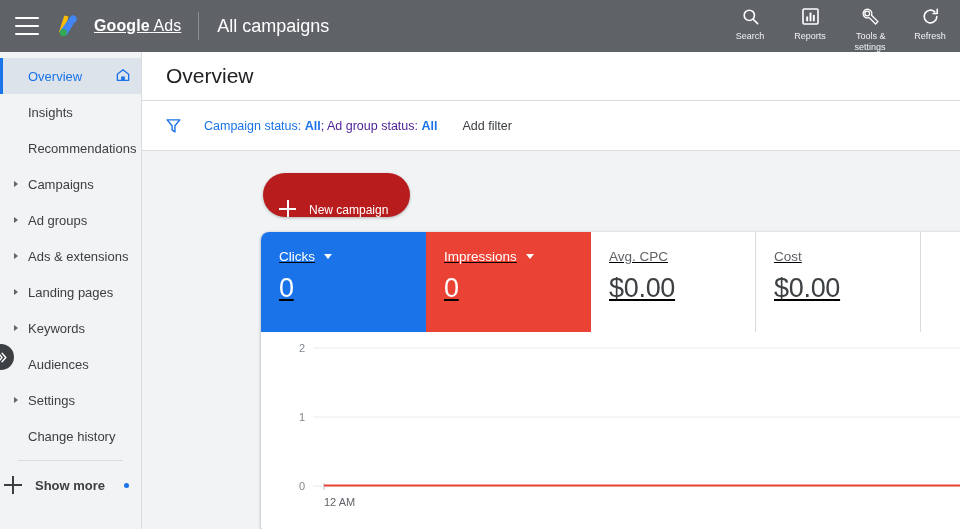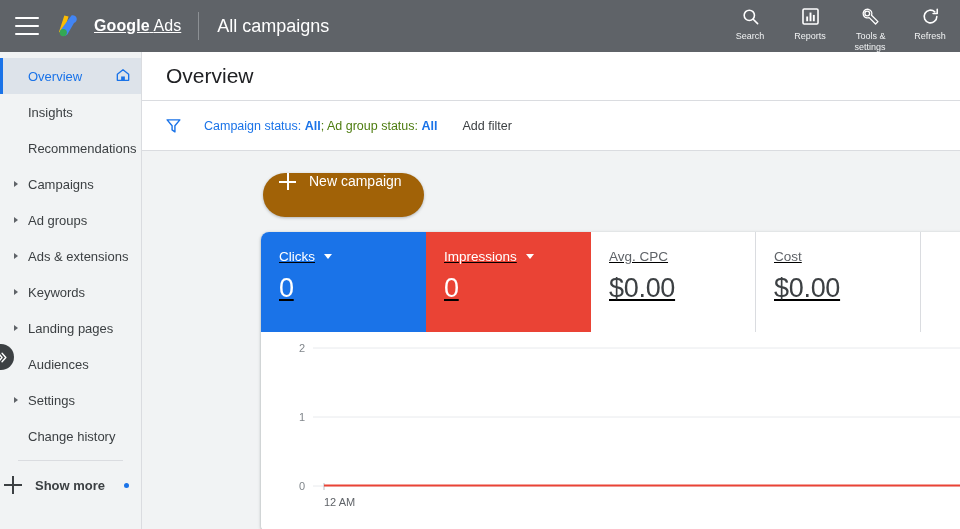--- a/index.html
+++ b/index.html
@@ -126,40 +126,40 @@
   .filter-bar {
     height: 50px; display: flex; align-items: center;
     padding-left: 23px; background: #ffffff;
     border-bottom: 1px solid #dadce0;
   }
   .filter-ico { margin-right: 22px; display: flex; align-items: center; }
   .filter-chip {
     font-size: 12.5px; color: #1a73e8; cursor: pointer; white-space: nowrap;
   }
   .filter-chip b { font-weight: 700; }
-  .filter-chip .sep { color: #4d7c0f; }
+  .filter-chip .sep { color: #4c1d95; }
   .add-filter {
     font-size: 12.5px; color: #3c4043; margin-left: 25px; cursor: pointer;
   }
 
   .canvas {
     position: relative;
     height: 378px;
     background: #f1f3f4;
     padding-top: 13px;
     overflow: hidden;
   }
 
   .new-campaign {
     position: absolute; left: 121px; top: 22px;
     height: 44px; padding: 0 22px 0 16px;
-    background: #a16207; color: #ffffff;
+    background: #b91c1c; color: #ffffff;
     border: none; border-radius: 22px;
-    display: flex; align-items: flex-start;
-    font-size: 14px; font-family: inherit; font-weight: 500;
+    display: flex; align-items: flex-end;
+    font-size: 12px; font-family: inherit; font-weight: 500;
     cursor: pointer;
     box-shadow: 0 1px 3px rgba(60,64,67,.35);
   }
   .new-campaign .plus {
     width: 17px; height: 17px; position: relative; margin-right: 13px; flex: none;
   }
   .new-campaign .plus::before, .new-campaign .plus::after {
     content: ""; position: absolute; background: #ffffff;
   }
   .new-campaign .plus::before { left: 0; top: 7.5px; width: 17px; height: 2px; }
@@ -314,26 +314,26 @@
     <span>Ad groups</span>
   </div>
 
   <div class="nav-item">
     <span class="caret"></span>
     <span>Ads &amp; extensions</span>
   </div>
 
   <div class="nav-item">
     <span class="caret"></span>
+    <span>Landing pages</span>
+  </div>
+
+  <div class="nav-item">
+    <span class="caret"></span>
     <span>Keywords</span>
-  </div>
-
-  <div class="nav-item">
-    <span class="caret"></span>
-    <span>Landing pages</span>
   </div>
 
   <div class="nav-item">
     <span>Audiences</span>
   </div>
 
   <div class="nav-item">
     <span class="caret"></span>
     <span>Settings</span>
   </div>

